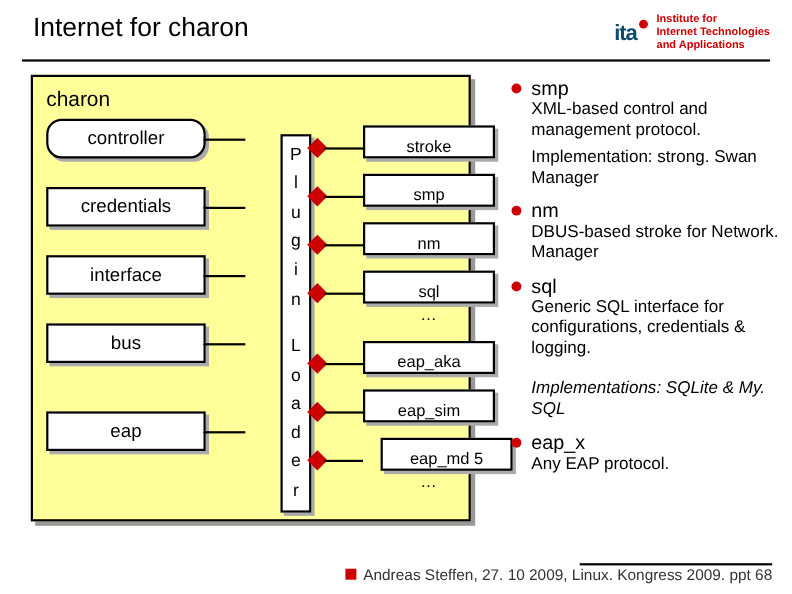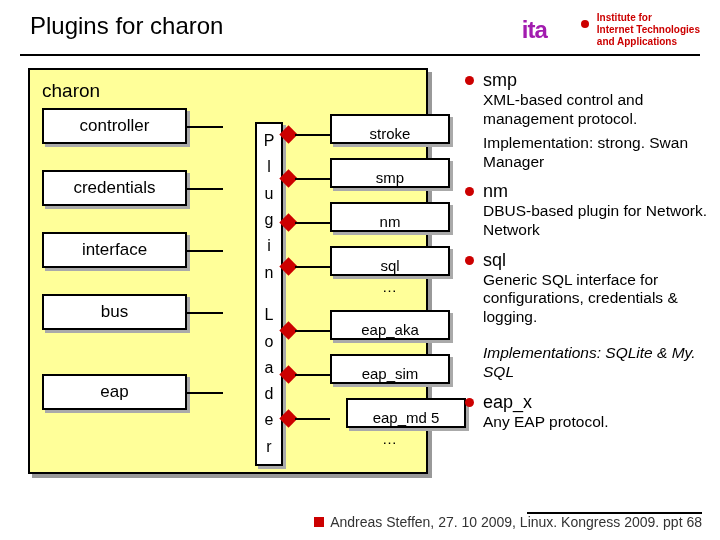--- a/index.html
+++ b/index.html
@@ -16,24 +16,23 @@
     justify-content: space-between;
     align-items: flex-start;
     padding: 12px 20px 4px 30px;
   }
   .title { font-size: 24px; font-weight: 400; color: #000; }
   .logo-block { display: flex; align-items: center; gap: 8px; }
   .logo-mark {
     display: flex;
     align-items: baseline;
     font-weight: bold;
-    font-size: 24px;
-    color: #a21caf;
+    font-size: 20px;
+    color: #0c4a6e;
     letter-spacing: -1px;
-    gap: 32px;
   }
   .logo-dot {
     display:inline-block; width:8px; height:8px; background:#c00; border-radius:50%;
     margin-left:2px; position:relative; top:-10px;
   }
   .logo-text { font-size: 10px; color: #c00; line-height: 1.2; font-weight: bold; }
   .hr { height: 2px; background: #000; margin: 2px 20px 12px 20px; }
 
   .main {
     display: flex;
@@ -153,41 +152,41 @@
     right: 18px;
     width: 175px;
     height: 2px;
     background: #000;
   }
 </style>
 </head>
 <body>
 
 <div class="header">
-  <div class="title">Plugins for charon</div>
+  <div class="title">Internet for charon</div>
   <div class="logo-block">
     <span class="logo-mark">
       <span>ita</span>
         <span class="logo-dot"></span>
     </span>
     <div class="logo-text">
       <div>Institute for</div>
       <div>Internet Technologies</div>
       <div>and Applications</div>
     </div>
   </div>
 </div>
 <div class="hr"></div>
 
 <div class="main">
 
   <div class="charon-box">
     <div class="charon-title">charon</div>
 
-    <div class="module" style="margin-top:6px;">
+    <div class="module" style="margin-top:6px;border-radius:14px;">
       <span>controller</span>
       <div class="line"></div>
     </div>
     <div class="module">
       <span>credentials</span>
       <div class="line"></div>
     </div>
     <div class="module">
       <span>interface</span>
       <div class="line"></div>
@@ -266,21 +265,21 @@
   <div class="bullets">
     <div class="bullet">
       <div class="dot"></div>
       <div class="bt">smp</div>
       <div class="desc">XML-based control and management protocol.</div>
       <div class="desc" style="margin-top:6px;">Implementation: strong. Swan Manager</div>
     </div>
     <div class="bullet">
       <div class="dot"></div>
       <div class="bt">nm</div>
-      <div class="desc">DBUS-based plugin for Network. Network</div>
+      <div class="desc">DBUS-based stroke for Network. Manager</div>
     </div>
     <div class="bullet">
       <div class="dot"></div>
       <div class="bt">sql</div>
       <div class="desc">Generic SQL interface for configurations, credentials &amp; logging.</div>
       <div class="desc" style="margin-top:18px;font-style:italic;">Implementations: SQLite &amp; My. SQL</div>
     </div>
     <div class="bullet">
       <div class="dot"></div>
       <div class="bt">eap_x</div>

